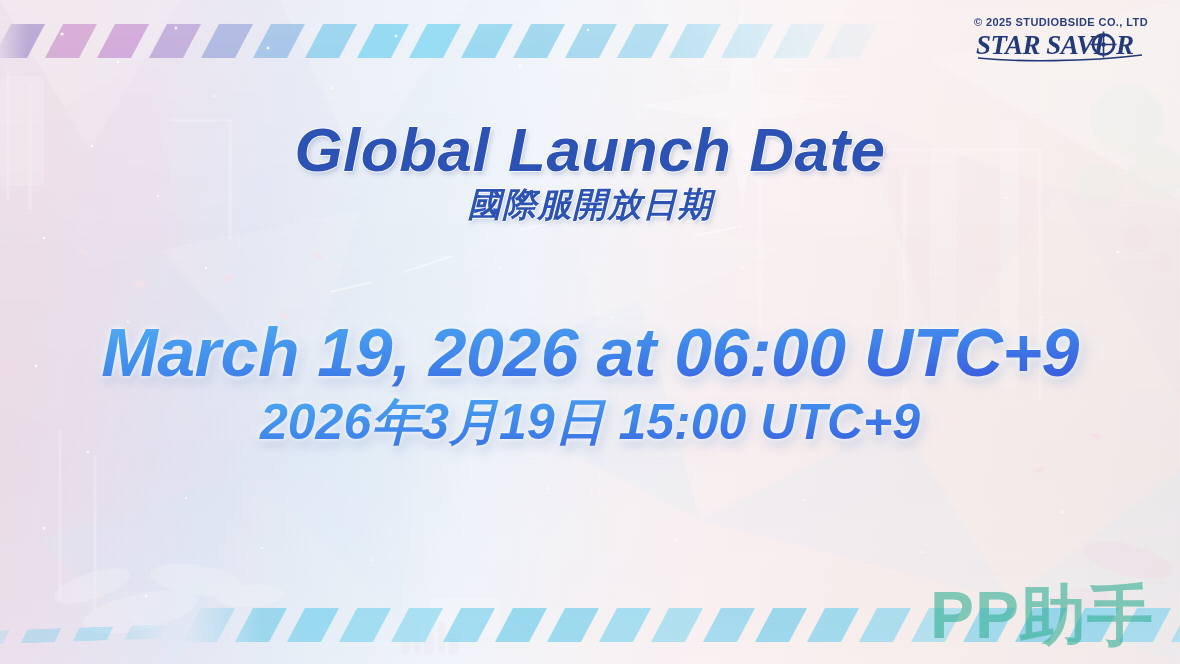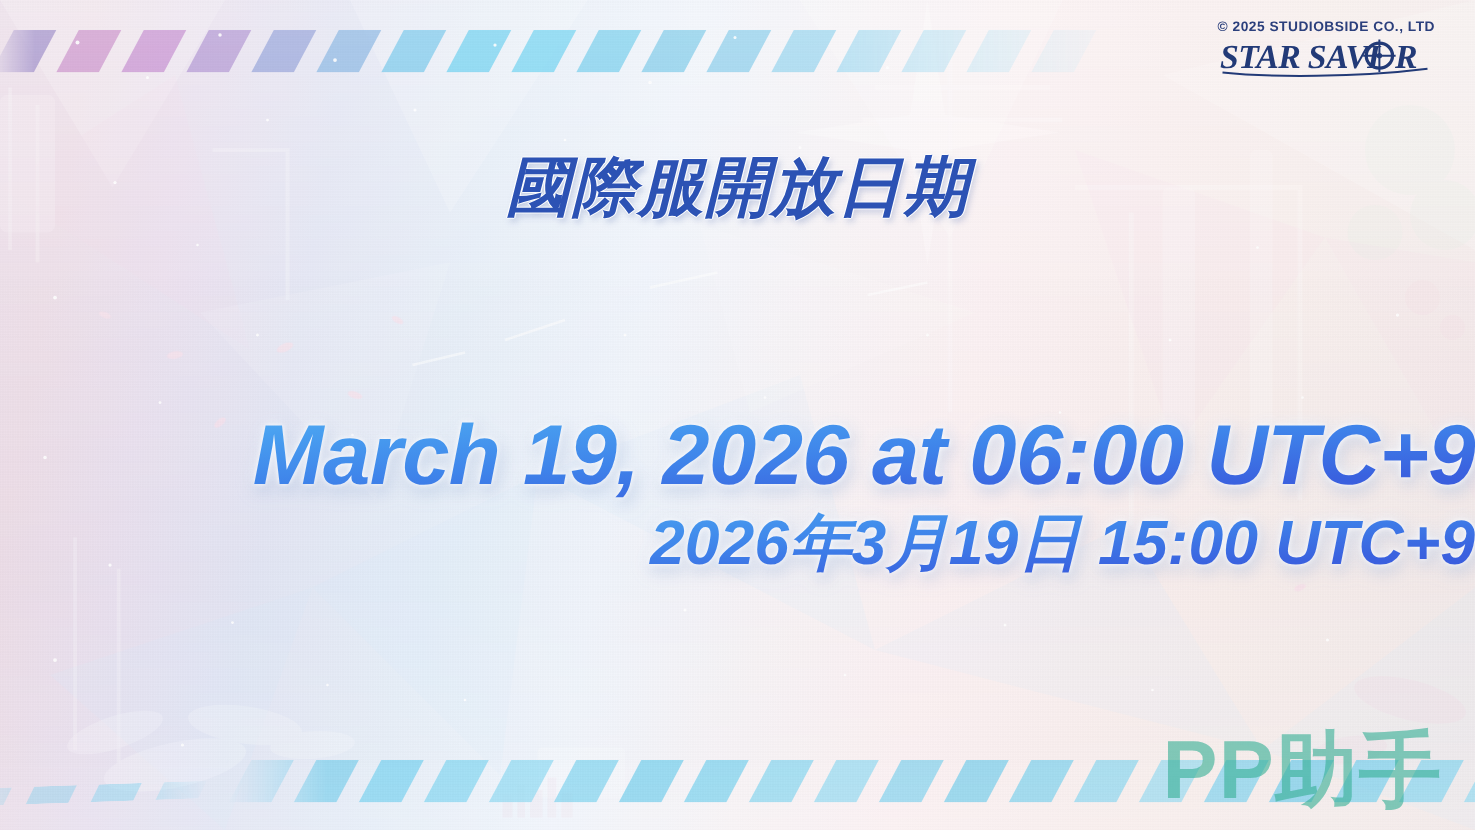--- a/index.html
+++ b/index.html
@@ -164,33 +164,33 @@
     line-height: 1.02;
     text-shadow:
        1px 0 0 rgba(255,255,255,0.85),
       -1px 0 0 rgba(255,255,255,0.85),
        0 1px 0 rgba(255,255,255,0.85),
        0 -1px 0 rgba(255,255,255,0.85),
        2px 3px 5px rgba(120,140,190,0.38);
   }
   .title-en { font-size: 62px; }
   .title-zh {
-    font-size: 52px;
+    font-size: 34px;
     margin-top: 6px;
     letter-spacing: 1px;
     font-weight: 700;
   }
 
   
   #date-block {
     position: absolute;
     left: 0;
     right: 0;
-    top: 328px;
-    text-align: right;
+    top: 316px;
+    text-align: center;
     user-select: none;
   }
   .date-line {
     margin: 0;
     font-family: "Liberation Sans", sans-serif;
     font-weight: 700;
     font-style: italic;
     line-height: 1.06;
     letter-spacing: -0.5px;
     background-image: linear-gradient(177deg, #5fb4f4 0%, #49a0f0 22%, #3f84ea 52%, #3a62df 82%, #3a58dc 100%);
@@ -447,20 +447,21 @@
           <path d="M0 -13 L0 13" stroke="#223a77" stroke-width="1.6"></path>
           <circle cx="0" cy="0" r="2.2" fill="#223a77"></circle>
         </g>
         <text x="140" y="25" font-family="'Liberation Serif', serif" font-size="27" font-style="italic" font-weight="700" fill="#223a77">R</text>
         <path d="M2 29 C 40 33, 110 33, 166 26" stroke="#223a77" stroke-width="1.6" fill="none"></path>
       </svg>
     </div>
   </div>
 
   <div id="headline-block">
+    <h1 class="title-en">Global Launch Date</h1>
     <h2 class="title-zh">國際服開放日期</h2>
   </div>
 
   <div id="date-block">
     <p class="date-line date-line-en">March 19, 2026 at 06:00 UTC+9</p>
     <p class="date-line date-line-zh">2026年3月19日 15:00 UTC+9</p>
   </div>
 
   <div id="pp-watermark">PP助手</div>
 

